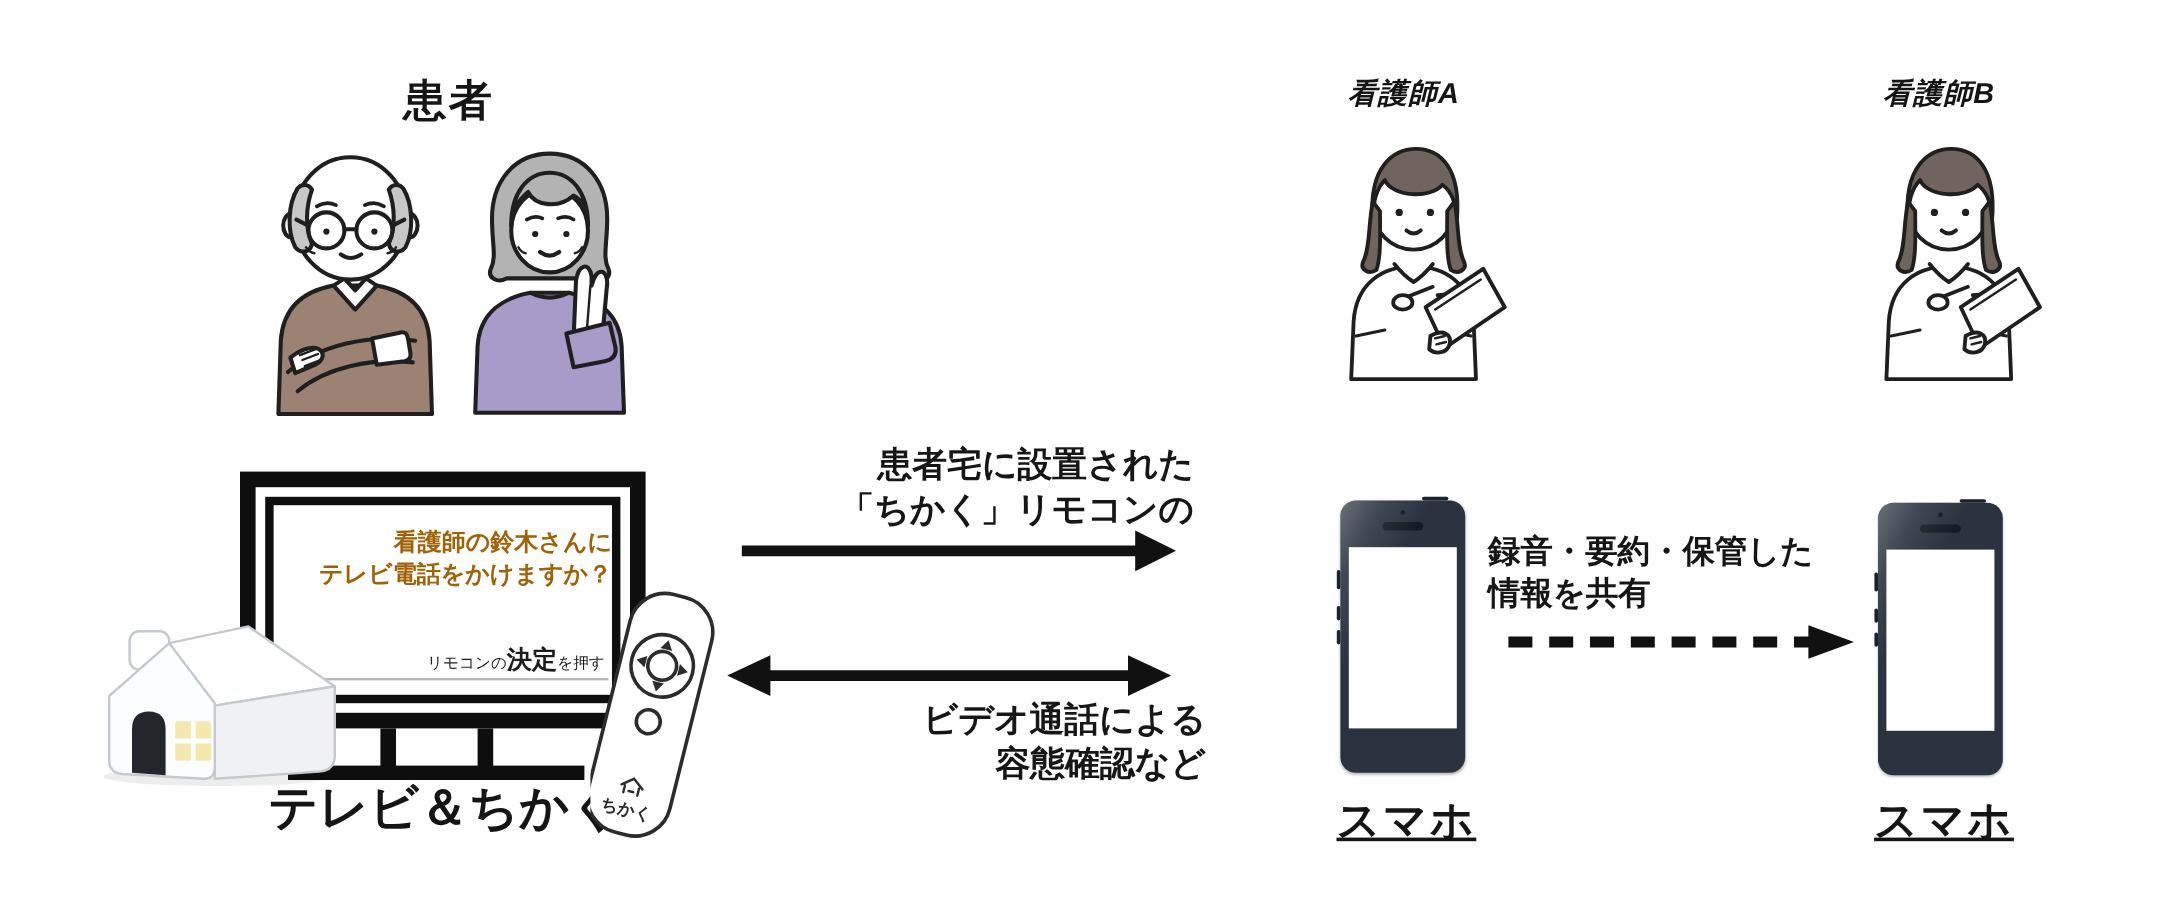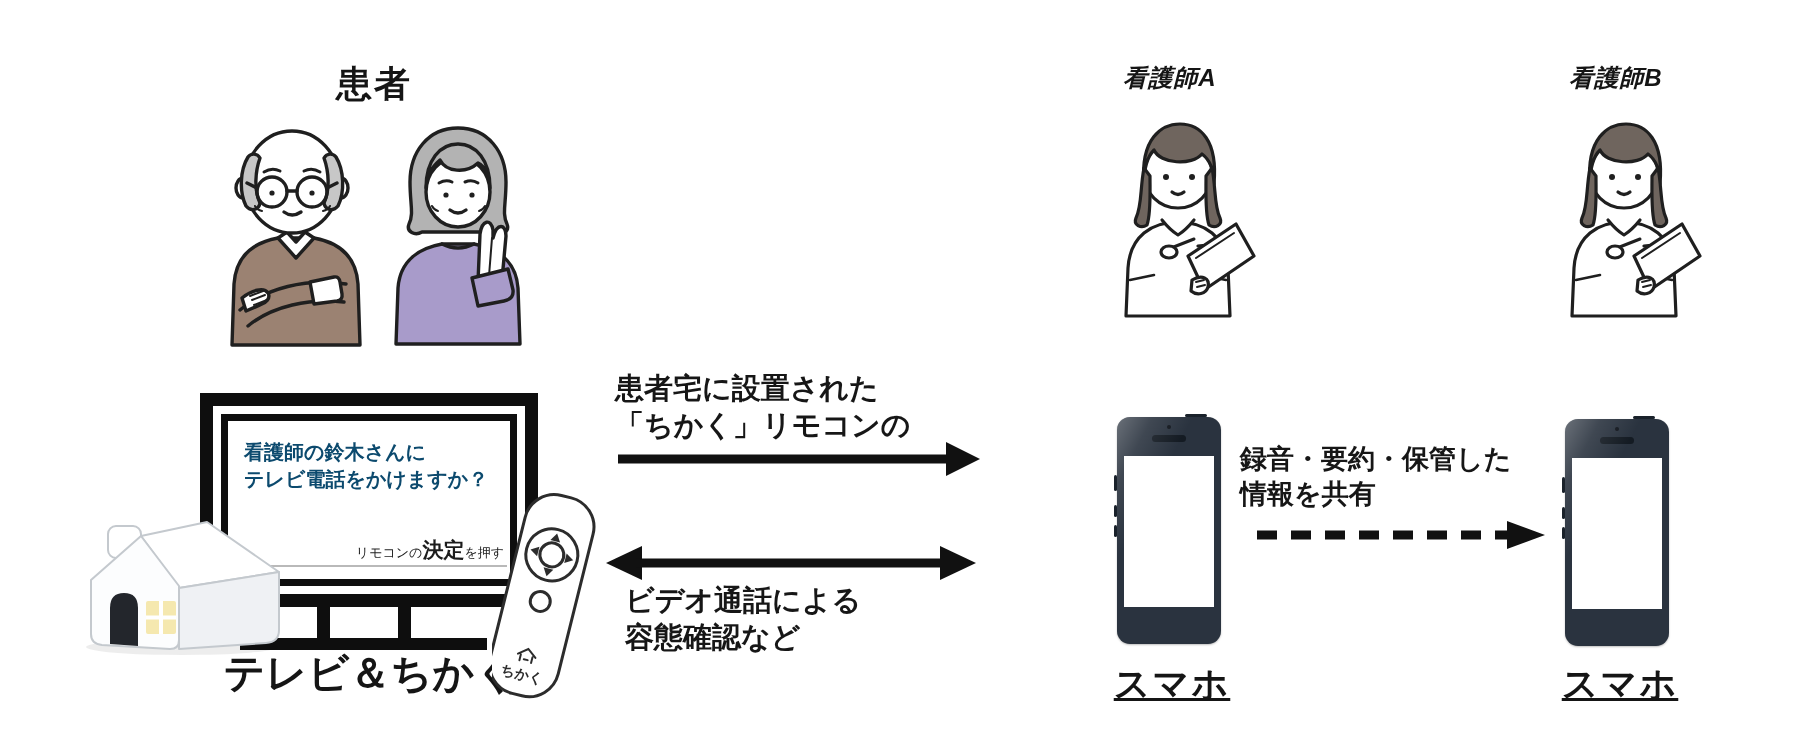--- a/index.html
+++ b/index.html
@@ -3,27 +3,27 @@
 <meta charset="utf-8">
 <style>
   html,body{margin:0;padding:0;background:#ffffff;}
   body{font-family:"Liberation Sans","DejaVu Sans",sans-serif;color:#111;}
   #canvas{position:relative;width:1800px;height:750px;background:#ffffff;overflow:hidden;}
   .abs{position:absolute;}
   .lbl{font-weight:800;text-align:center;color:#151515;}
   .title{font-size:36px;letter-spacing:2px;}
   .nurse-title{font-size:24px;letter-spacing:1px;font-style:italic;}
   .device-lbl{font-size:36px;letter-spacing:2px;text-decoration:underline;}
-  .arrow-text{font-size:29px;line-height:37px;font-weight:800;text-align:left;color:#161616;}
+  .arrow-text{font-size:29px;line-height:37px;font-weight:800;text-align:right;color:#161616;}
   .share-text{font-size:27px;line-height:35px;font-weight:800;text-align:left;color:#161616;}
 
   
   .tv-outer{left:200px;top:393px;width:338px;height:214px;border:13px solid #0e0e0e;background:#fff;box-sizing:border-box;z-index:2;}
   .tv-inner{position:absolute;inset:8px;border:7px solid #0e0e0e;background:#fff;}
-  .tv-screen-text{position:absolute;left:16px;right:0;top:18px;text-align:left;font-size:20px;line-height:27px;font-weight:800;color:#0c4a6e;}
+  .tv-screen-text{position:absolute;left:0;right:0;top:18px;text-align:right;font-size:20px;line-height:27px;font-weight:800;color:#a16207;}
   .tv-hint{position:absolute;right:6px;bottom:15px;font-size:13px;color:#1c1c1c;white-space:nowrap;}
   .tv-hint .hint-strong{font-size:21px;font-weight:800;}
   .tv-hint-rule{position:absolute;left:3px;right:3px;bottom:12px;height:2px;background:#b9b9b9;}
   .tv-leg{width:13px;height:36px;background:#0e0e0e;top:605px;z-index:1;}
   .tv-base{left:240px;top:638px;width:247px;height:12px;background:#0e0e0e;z-index:1;}
   .tv-caption{left:222px;top:646px;width:296px;font-size:41px;font-weight:900;letter-spacing:0px;z-index:2;}
 
   
   .phone{width:104px;height:227px;background:#2a333f;border-radius:13px;z-index:2;box-shadow:0 1px 2px rgba(0,0,0,0.25);}
   .phone-screen{position:absolute;left:7px;right:7px;top:39px;bottom:37px;background:#fff;}

